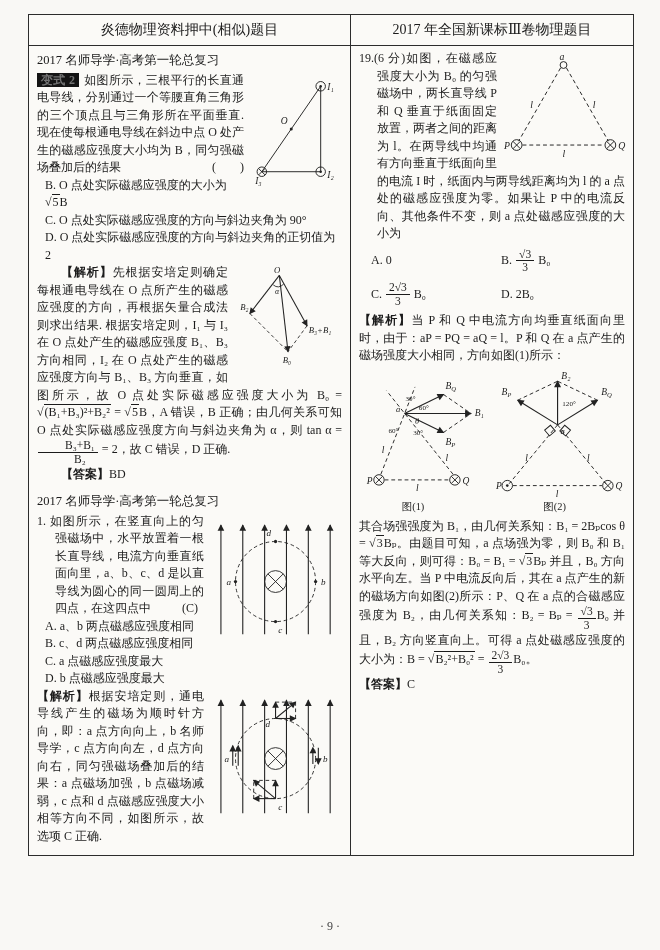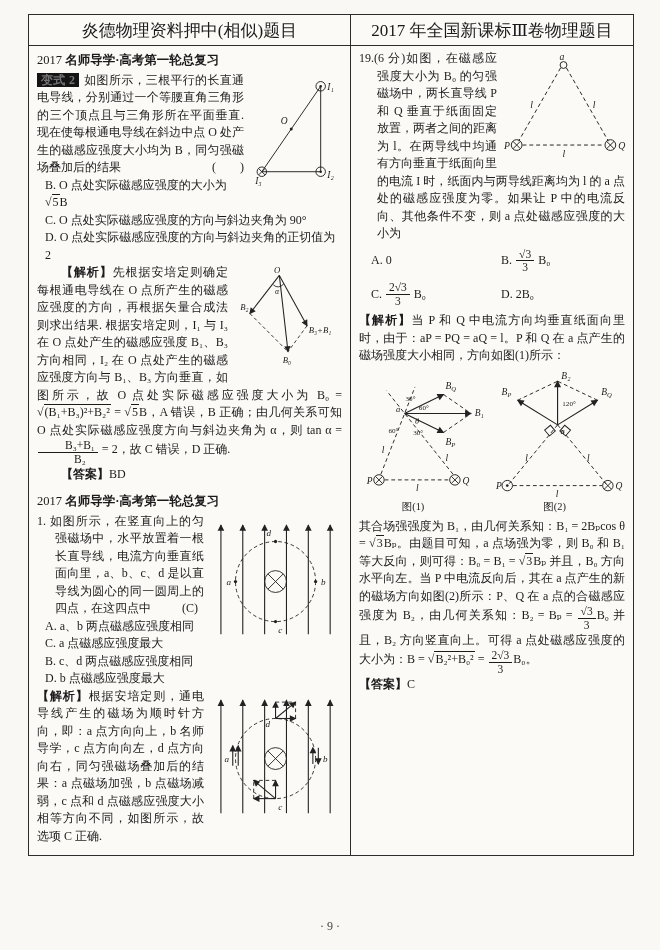--- a/index.html
+++ b/index.html
@@ -3,30 +3,30 @@
 <meta charset="utf-8">
 <style>
   html,body{margin:0;padding:0;}
   body{
     width:660px;height:950px;position:relative;overflow:hidden;
     background:#f9f8f5;color:#1b1b1b;
     font-family:"Liberation Serif","DejaVu Serif",serif;
   }
   .tbl{position:absolute;left:28px;top:14px;width:604px;border:1.6px solid #2c2c2c;background:#fbfaf7;}
   .thead{display:flex;border-bottom:1.6px solid #2c2c2c;}
-  .hcell{height:30px;display:flex;align-items:center;justify-content:center;font-size:17px;box-sizing:border-box;}
+  .hcell{height:30px;display:flex;align-items:center;justify-content:center;font-size:14px;box-sizing:border-box;}
   .hcell.l{width:322px;border-right:1.6px solid #2c2c2c;}
   .hcell.r{width:282px;}
   .tbody{display:flex;align-items:stretch;min-height:712px;}
   .col{font-size:12px;line-height:17.5px;box-sizing:border-box;}
   .col-left{width:322px;border-right:1.6px solid #2c2c2c;padding:4px 8px 10px 8px;}
   .col-right{width:282px;padding:4px 8px 10px 8px;}
   .sec-head{font-size:12.5px;margin:2px 0;}
   .sec-head .yr{font-weight:normal;}
-  .sec-head .tt{font-weight:bold;}
+  .sec-head .tt{font-weight:normal;}
   .para{text-align:justify;}
   .badge{background:#141414;color:#737373;font-weight:bold;padding:0 4px;margin-right:5px;}
   .fl{float:right;margin:1px 0 2px 6px;}
   .blank{float:right;}
   .frp{float:right;margin-right:4px;}
   .opt{padding-left:8px;}
   .bold{font-weight:bold;}
   .indent2{text-indent:2em;}
   .hang{padding-left:18px;text-indent:-18px;}
   .gap{height:8px;}
@@ -160,22 +160,22 @@
           <text class="v" x="62" y="24">d</text>
           <text class="v" x="18" y="78">a</text>
           <text class="v" x="122" y="78">b</text>
           <text class="v" x="75" y="131">c</text>
         </svg>
         <span>1.</span> <span>如图所示，在竖直向上的匀强磁场中，水平放置着一根长直导线，电流方向垂直纸面向里，a、b、c、d 是以直导线为圆心的同一圆周上的四点，在这四点中</span><span class="frp">(C)</span>
       </div>
 
       <div class="opts">
         <div class="opt"><span>A.</span> <span>a、b 两点磁感应强度相同</span></div>
+        <div class="opt"><span>B.</span> <span>c、d 两点磁感应强度相同</span></div>
         <div class="opt"><span>C.</span> <span>a 点磁感应强度最大</span></div>
-        <div class="opt"><span>B.</span> <span>c、d 两点磁感应强度相同</span></div>
         <div class="opt"><span>D.</span> <span>b 点磁感应强度最大</span></div>
       </div>
 
       <div class="para">
         <svg class="fl" width="132" height="130" viewBox="0 0 145 142">
           <g>
             <line class="arr" x1="12" y1="136" x2="12" y2="12"></line>
             <line class="arr" x1="36" y1="136" x2="36" y2="12"></line>
             <line class="arr" x1="60" y1="136" x2="60" y2="12"></line>
             <line class="arr" x1="84" y1="136" x2="84" y2="12"></line>

